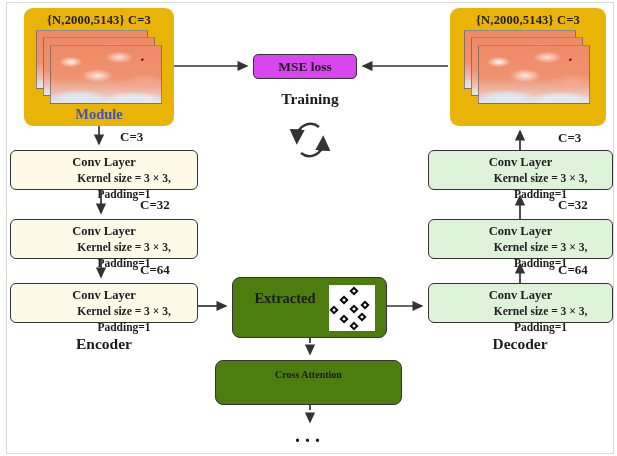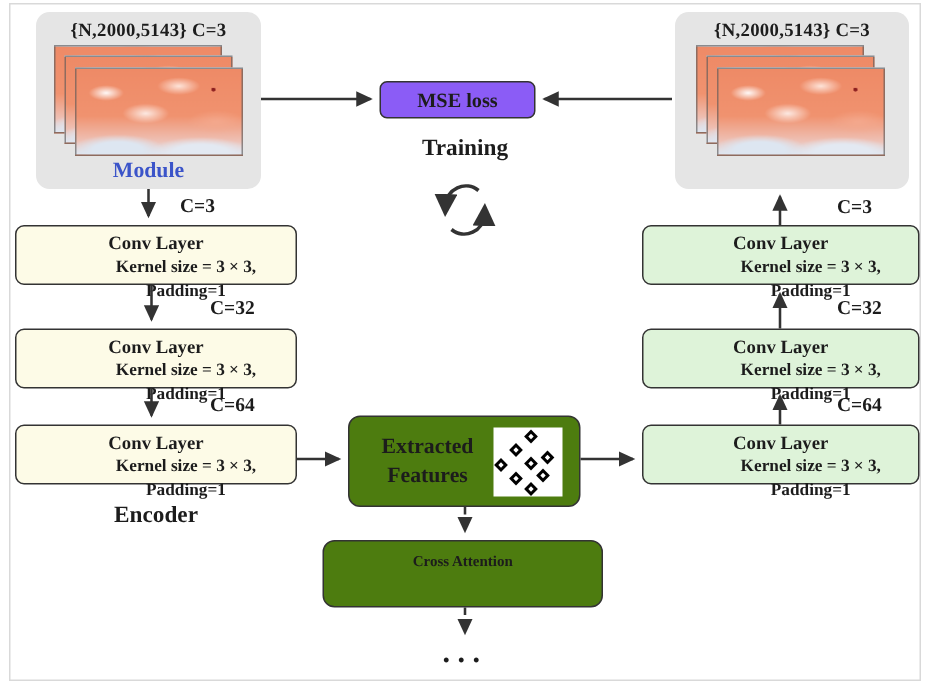--- a/index.html
+++ b/index.html
@@ -2,37 +2,37 @@
 <html><head>
 <meta charset="utf-8">
 <style>
   html,body{margin:0;padding:0;background:#ffffff;}
   #stage{
     position:relative;width:617px;height:456px;background:#ffffff;overflow:hidden;
     font-family:"Liberation Serif","DejaVu Serif",serif;font-weight:700;color:#1c1c1c;
   }
   .frame{position:absolute;left:6px;top:2px;right:3px;bottom:2px;border:1px solid #d9d9d9;}
   
-  .panel{position:absolute;background:#e5e5e5;border-radius:9px;}
+  .panel{position:absolute;background:#eab308;border-radius:9px;}
   .panel .shape{position:absolute;top:5px;left:0;width:100%;text-align:center;font-size:12.5px;letter-spacing:.2px;}
   .panel .cap{position:absolute;bottom:3px;left:0;width:100%;text-align:center;font-size:14.5px;color:#3b54c9;}
   .sat{position:absolute;width:110px;height:57px;border:1px solid rgba(90,90,90,.65);
     background:
       radial-gradient(circle 2px at 83% 24%, #8c1f1f 0 60%, rgba(140,31,31,0) 70%),
       radial-gradient(ellipse 18px 8px at 18% 28%, rgba(255,255,255,.95), rgba(255,255,255,0) 65%),
       radial-gradient(ellipse 22px 9px at 62% 20%, rgba(255,236,228,.9), rgba(255,255,255,0) 65%),
       radial-gradient(ellipse 26px 11px at 42% 52%, rgba(255,255,255,.8), rgba(255,255,255,0) 60%),
       radial-gradient(ellipse 30px 12px at 85% 62%, rgba(244,169,142,.9), rgba(244,169,142,0) 65%),
       radial-gradient(ellipse 42px 14px at 25% 95%, #dde6f1 0 40%, rgba(221,230,241,0) 75%),
       radial-gradient(ellipse 46px 14px at 75% 98%, #e3e9f2 0 40%, rgba(221,230,241,0) 75%),
       linear-gradient(to bottom, #ee8a66 0%, #f0926f 55%, #eec0b4 84%, #dfe7f1 100%);
   }
   
   .box{position:absolute;border:1.4px solid #333;border-radius:6px;box-sizing:border-box;text-align:center;}
-  .mse{background:#8b5cf6;font-size:13.5px;line-height:23px;border-radius:5px;}
+  .mse{background:#d946ef;font-size:13.5px;line-height:23px;border-radius:5px;}
   .conv{width:188px;height:40px;background:#fdfbe7;padding-top:3px;}
   .conv.green{background:#def3d9;}
   .conv .l1{font-size:12.5px;line-height:16px;}
   .conv .l2{font-size:11.5px;line-height:16px;padding-left:40px;}
   .peach{background:#4d7c0f;border-radius:8px;}
   .ef-text{position:absolute;left:8px;top:11px;width:88px;text-align:center;font-size:14.5px;line-height:19px;}
   .ef-icon{position:absolute;left:96px;top:7px;width:46px;height:46px;background:#fff;}
   .cam-text{position:absolute;left:0;top:5px;width:100%;font-size:10px;line-height:17px;text-align:center;}
   
   .lbl{position:absolute;white-space:nowrap;font-family:Liberation Serif, serif;}
@@ -101,25 +101,25 @@
   <div class="lbl chan" style="left:558px;top:197px;">C=32</div>
   <div class="box conv green" style="left:428px;top:219px;width:185px;">
     <div class="l1">Conv Layer</div>
     <div class="l2">Kernel size = 3 × 3, Padding=1</div>
   </div>
   <div class="lbl chan" style="left:558px;top:262px;">C=64</div>
   <div class="box conv green" style="left:428px;top:283px;width:185px;">
     <div class="l1">Conv Layer</div>
     <div class="l2">Kernel size = 3 × 3, Padding=1</div>
   </div>
+  <div class="lbl title" style="left:470px;top:335px;width:100px;text-align:center;">Decoder</div>
 
   <div class="box peach" style="left:232px;top:277px;width:155px;height:61px;">
     <div class="ef-text">
       <div>Extracted</div>
-      <div>Features</div>
     </div>
     <svg class="ef-icon" viewBox="0 0 46 46">
       <g fill="#000">
         <g transform="translate(25,6)">
             <path d="M0,-4.6 L4.6,0 L0,4.6 L-4.6,0 Z"></path>
             <path d="M0,-1.8 L1.8,0 L0,1.8 L-1.8,0 Z" fill="#fff"></path>
           </g>
         <g transform="translate(15,15)">
             <path d="M0,-4.6 L4.6,0 L0,4.6 L-4.6,0 Z"></path>
             <path d="M0,-1.8 L1.8,0 L0,1.8 L-1.8,0 Z" fill="#fff"></path>

